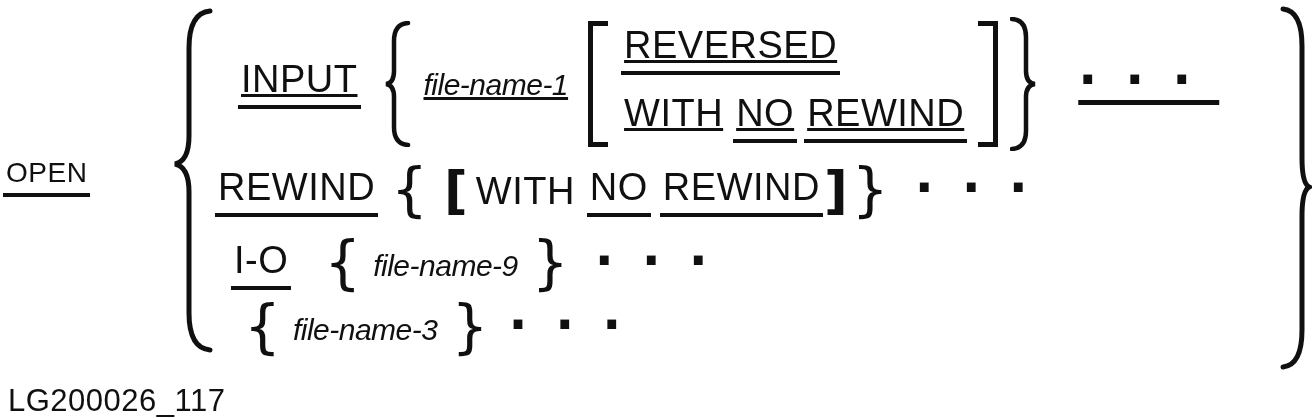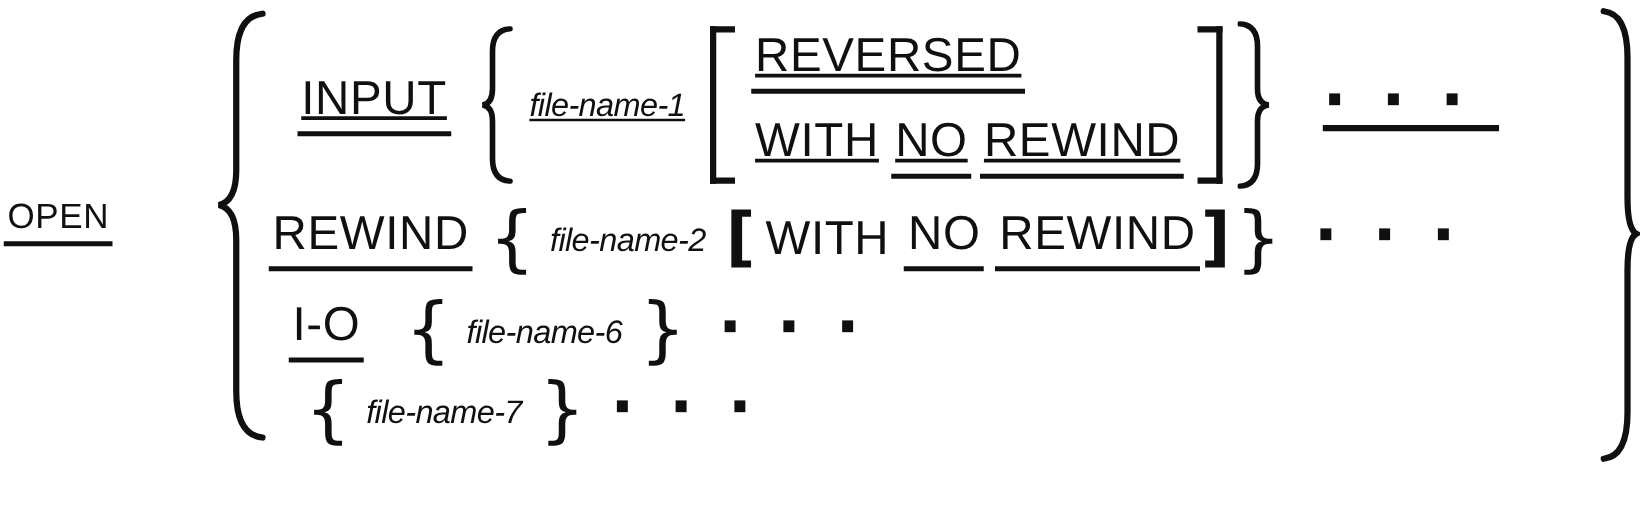--- a/index.html
+++ b/index.html
@@ -24,21 +24,21 @@
     align-items: center;
     white-space: nowrap;
   }
   .kw {
     font-size: 38px;
     font-weight: 400;
     letter-spacing: 0.5px;
     line-height: 1.1;
   }
   .op {
-    font-size: 26px;
+    font-size: 30px;
     font-style: italic;
     letter-spacing: -0.5px;
     line-height: 1.1;
   }
   .u {
     border-bottom: 4px solid #101010;
     padding: 0 3px 4px 3px;
     margin: 0 -3px;
   }
   .sym {
@@ -155,43 +155,43 @@
     </div>
     <svg class="ml12" width="28" height="134" viewBox="0 0 28 134">
       <path d="M 2 2 Q 16 3 16 20 L 16 54 Q 16 66 25 67 Q 16 68 16 80 L 16 114 Q 16 131 2 132" fill="none" stroke="#101010" stroke-width="4.5" stroke-linecap="round"></path>
     </svg>
     <span class="dots ml40">···</span>
   </div>
 
   <div class="row" style="left:218px; top:163px; height:58px;">
     <span class="kw u">REWIND</span>
     <span class="sym ml16">{</span>
-    <span class="op ml12">file-name-2</span>
     <span class="sym boldsym ml16">[</span>
     <span class="kw ml8">WITH</span>
     <span class="kw u ml12">NO</span>
     <span class="kw u ml12">REWIND</span>
     <span class="sym boldsym ml4">]</span>
     <span class="sym ml4">}</span>
     <span class="dots ml26">···</span>
   </div>
 
   <div class="row" style="left:218px; top:237px; height:56px;margin-left:16px;">
     <span class="kw u">I-O</span>
     <span class="sym ml36">{</span>
-    <span class="op ml12">file-name-6</span>
+    <span class="op ml12">file-name-9</span>
     <span class="sym ml14">}</span>
     <span class="dots ml26">···</span>
   </div>
 
   <div class="row" style="left:218px; top:300px; height:58px;">
     <span class="sym ml26">{</span>
-    <span class="op ml12">file-name-7</span>
+    <span class="op ml12">file-name-3</span>
     <span class="sym ml14">}</span>
     <span class="dots ml20">···</span>
   </div>
 
   <svg class="brace-svg" style="left:1280px; top:6px;" width="32" height="364" viewBox="0 0 32 364">
     <path d="M 3 3 Q 22 5 22 40 L 22 152 Q 22 177 29 181 Q 22 185 22 210 L 22 324 Q 22 359 3 361" fill="none" stroke="#101010" stroke-width="5" stroke-linecap="round"></path>
   </svg>
 
+  <div class="fig-label">LG200026_117</div>
 
 </div>
 
 </body></html>

